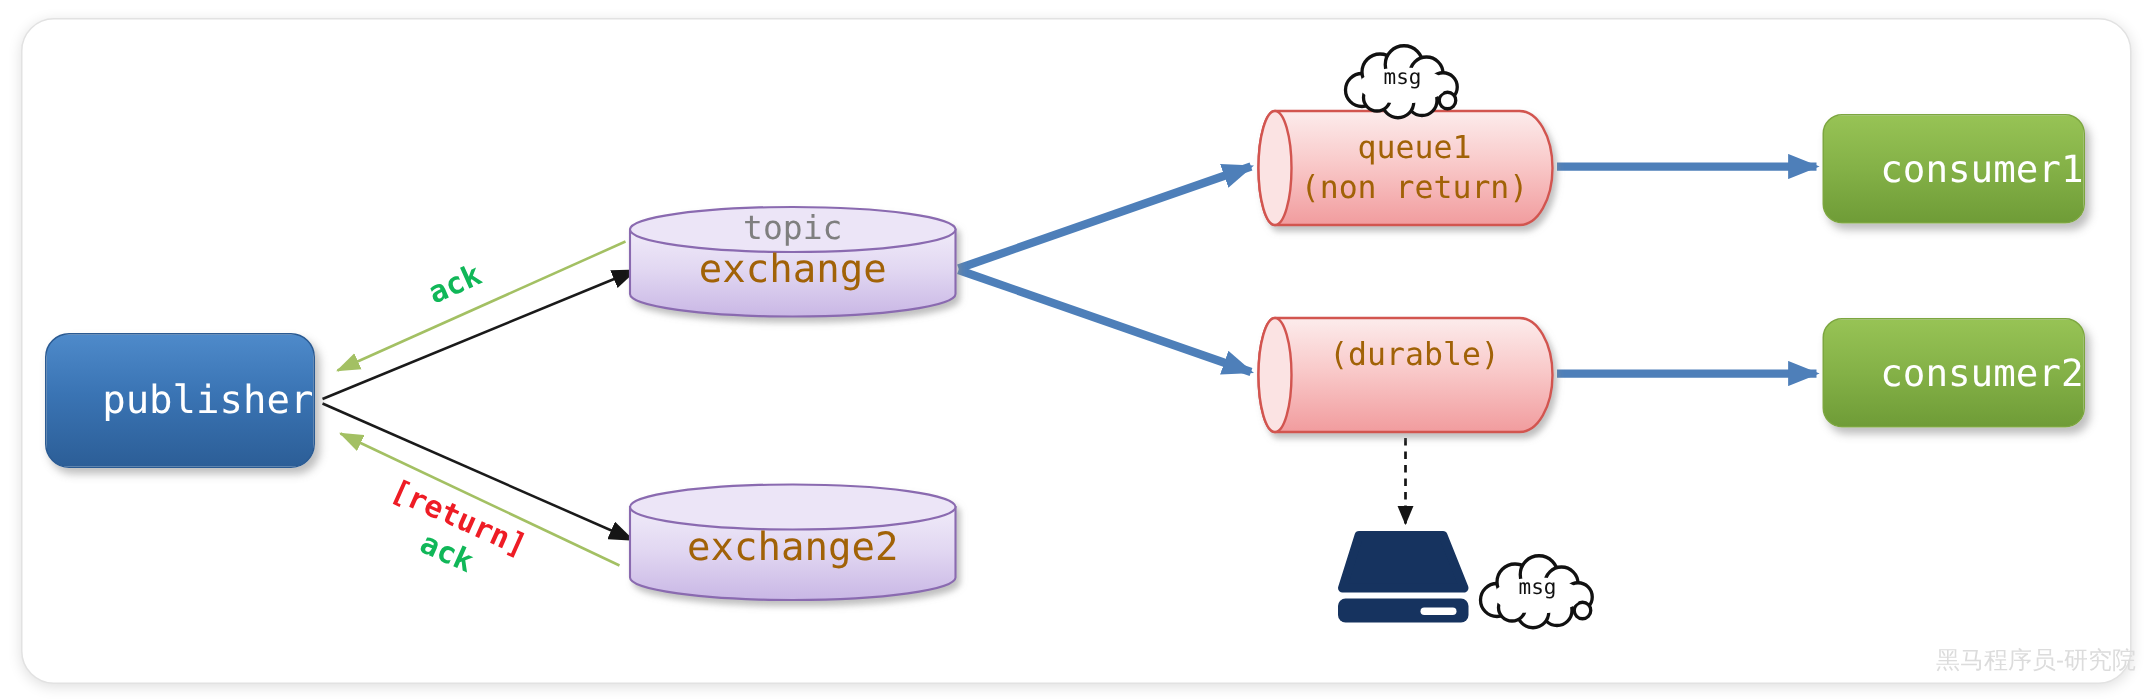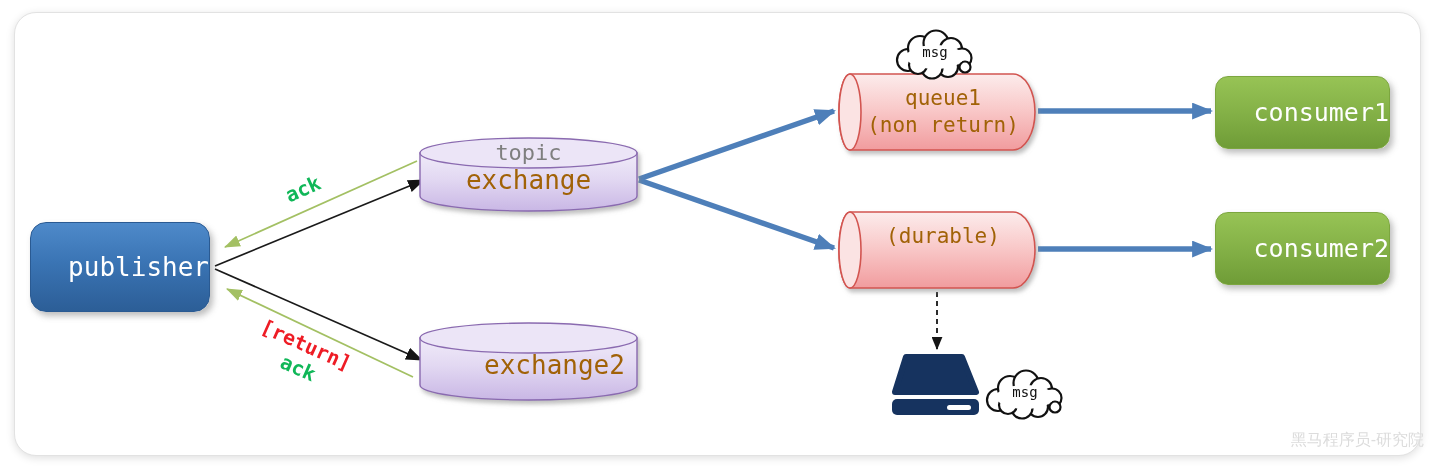--- a/index.html
+++ b/index.html
@@ -12,21 +12,21 @@
   .publisher{left:30px;top:222px;width:178px;height:88px;border-radius:16px;
              background:linear-gradient(180deg,#4e8aca 0%,#3a74b4 45%,#2c5e97 100%);
              border:1px solid #2a5a92;box-shadow:3px 4px 6px rgba(110,110,110,.45);font-size:26px;}
   .consumer{left:1215px;width:173px;height:71px;border-radius:13px;
             background:linear-gradient(180deg,#97c355 0%,#84b147 50%,#6f9c37 100%);
             border:1px solid #7ca63f;box-shadow:3px 4px 6px rgba(110,110,110,.45);font-size:25px;}
   .consumer1{top:76px}.consumer2{top:212px}
   .lbl{position:absolute;z-index:3;text-align:center;color:#a16207;}
   .topic{left:420px;top:140px;width:217px;font-size:22px;color:#7f7f7f;}
   .exchange{left:420px;top:165px;width:217px;font-size:26px;}
-  .exchange2{left:420px;top:350px;width:217px;font-size:26px;margin-left:26px;}
+  .exchange2{left:420px;top:350px;width:217px;font-size:26px;}
   .queueblock{width:190px;left:848px;font-size:21px;line-height:27px;}
   .queue1{top:85px}.queue2{top:223px}
   .msg{width:60px;font-size:14px;z-index:4;color:#111;}
   .msg1{left:905px;top:44px}.msg2{left:995px;top:384px}
   .edge-lbl{position:absolute;z-index:3;font-size:20px;font-weight:bold;text-align:center;}
   .ack{color:#10b758;}
   .ack-top{left:263px;top:177px;width:80px;transform:rotate(-24deg);}
   .return-lbl{left:250px;top:333px;width:112px;transform:rotate(24deg);color:#ee1c25;}
   .ack-bottom{left:258px;top:356px;width:80px;transform:rotate(24deg);}
   .watermark{position:absolute;right:10px;bottom:15px;z-index:4;font-size:16px;color:#dcdcdc;

